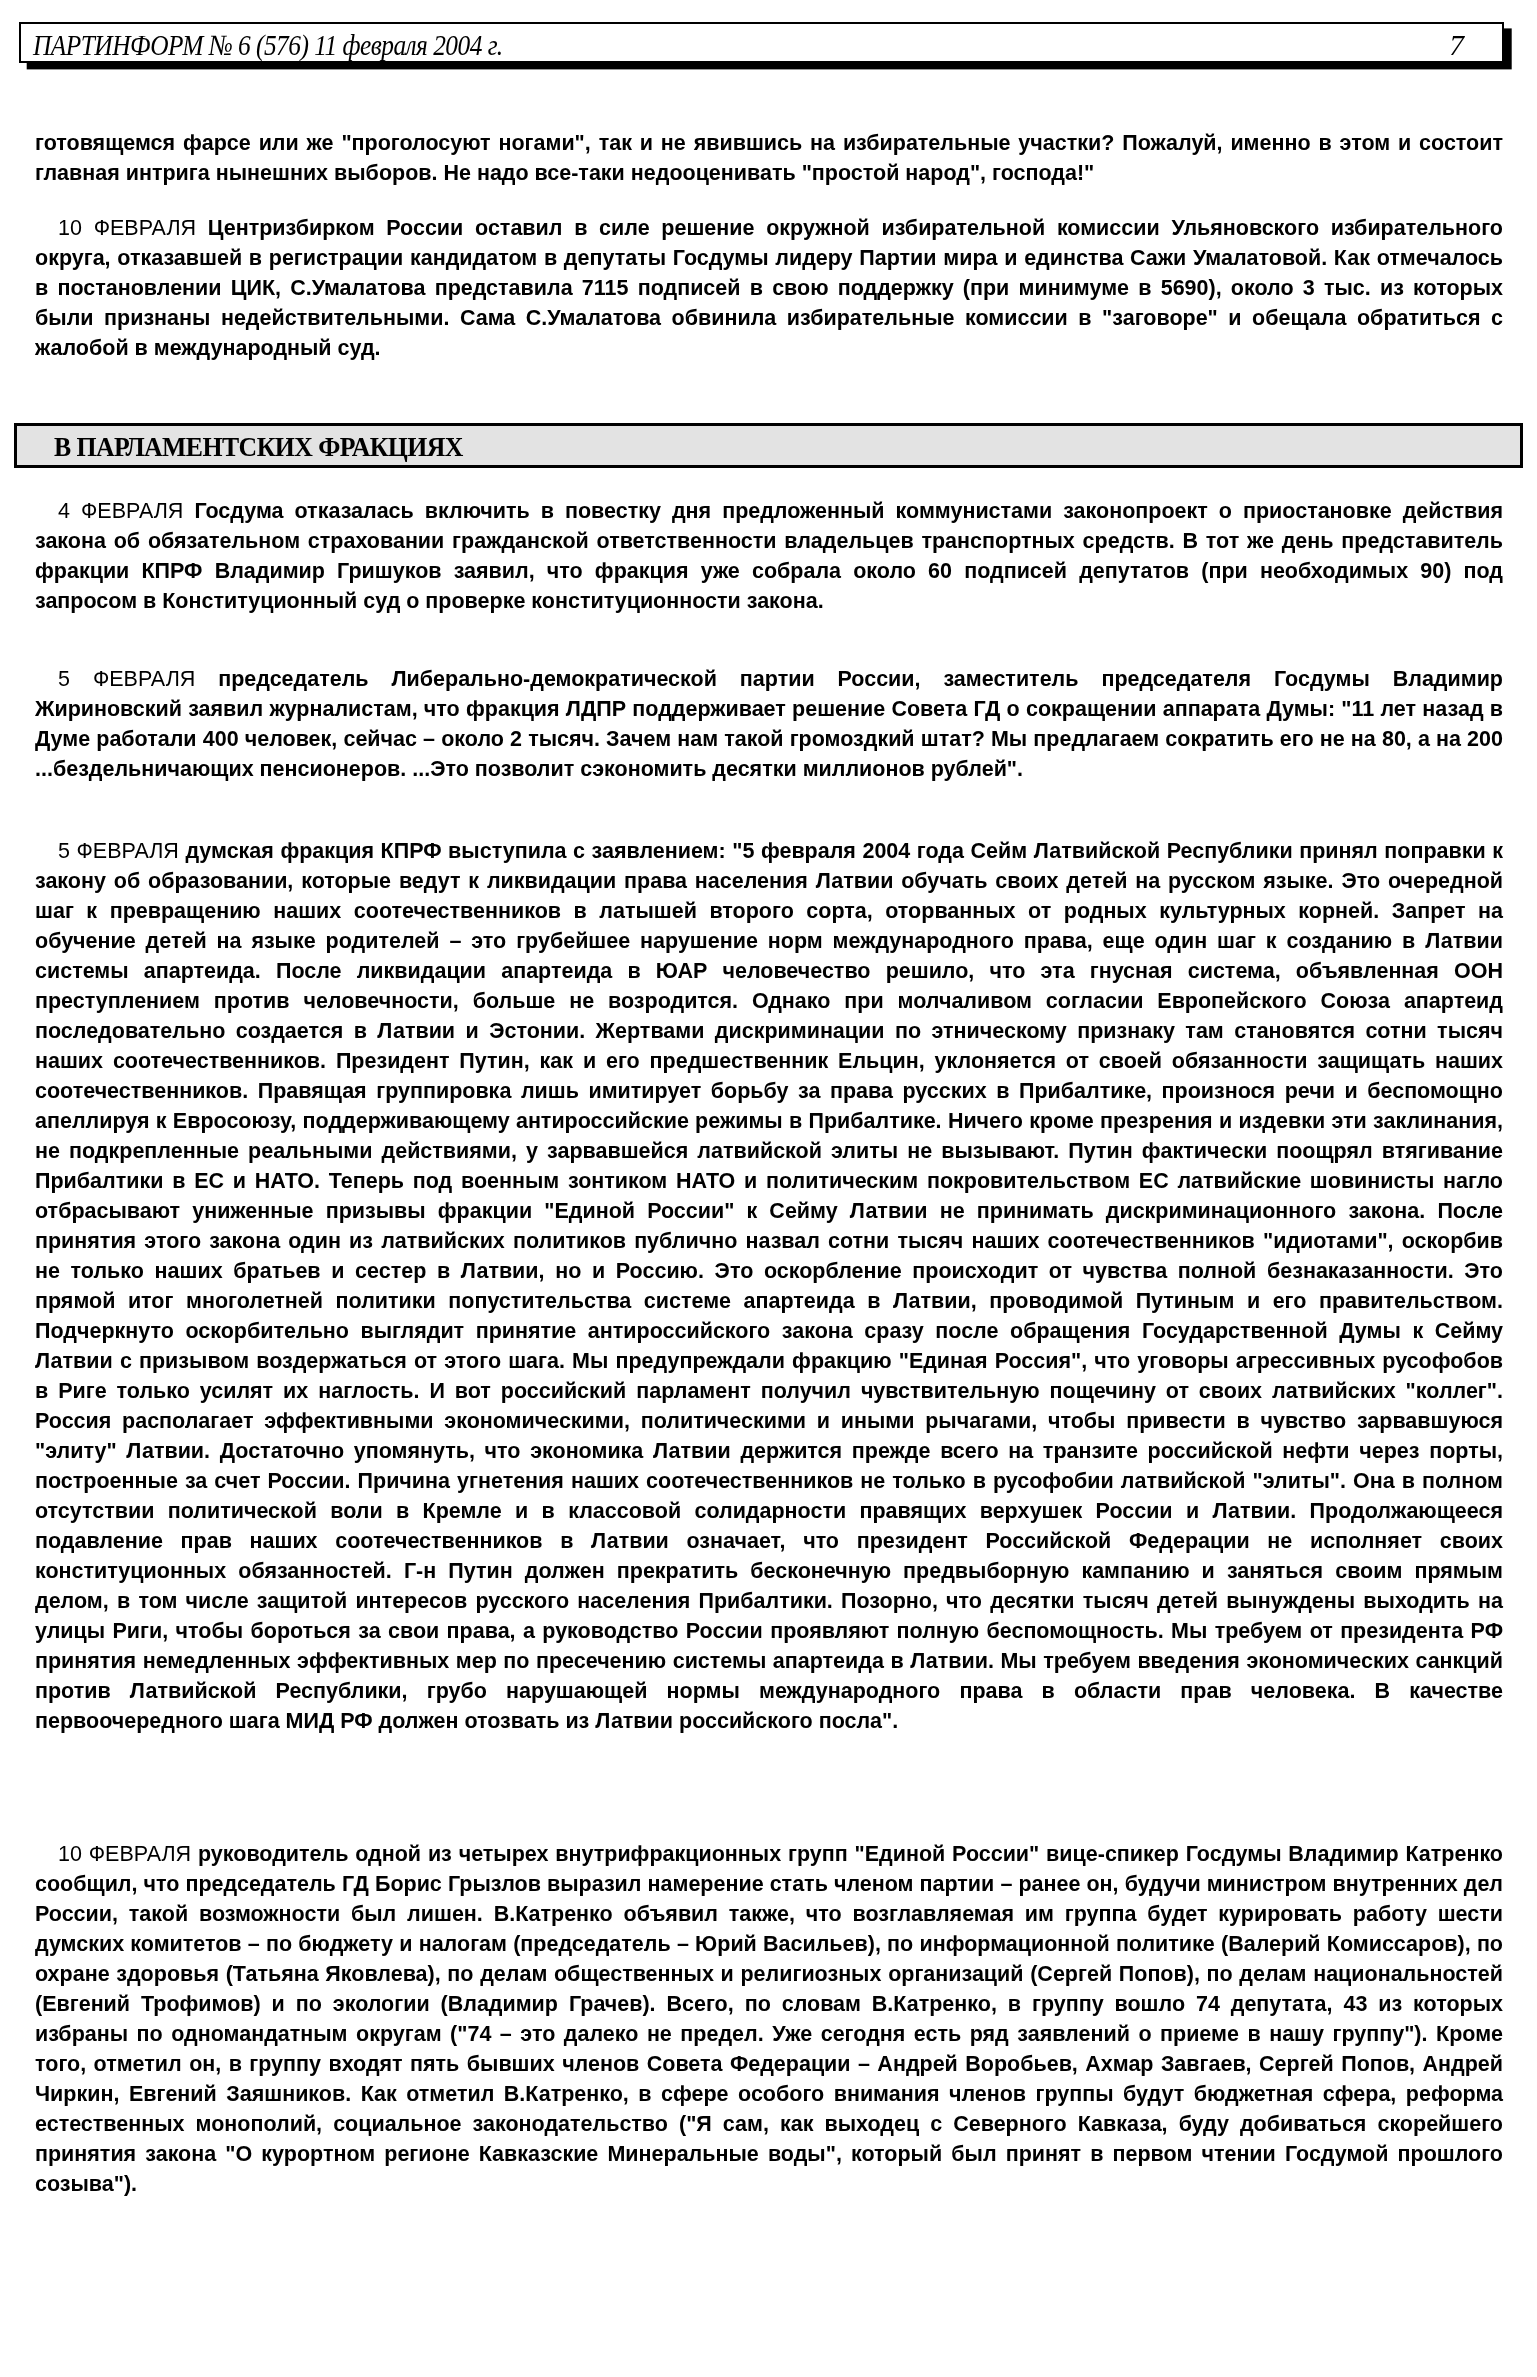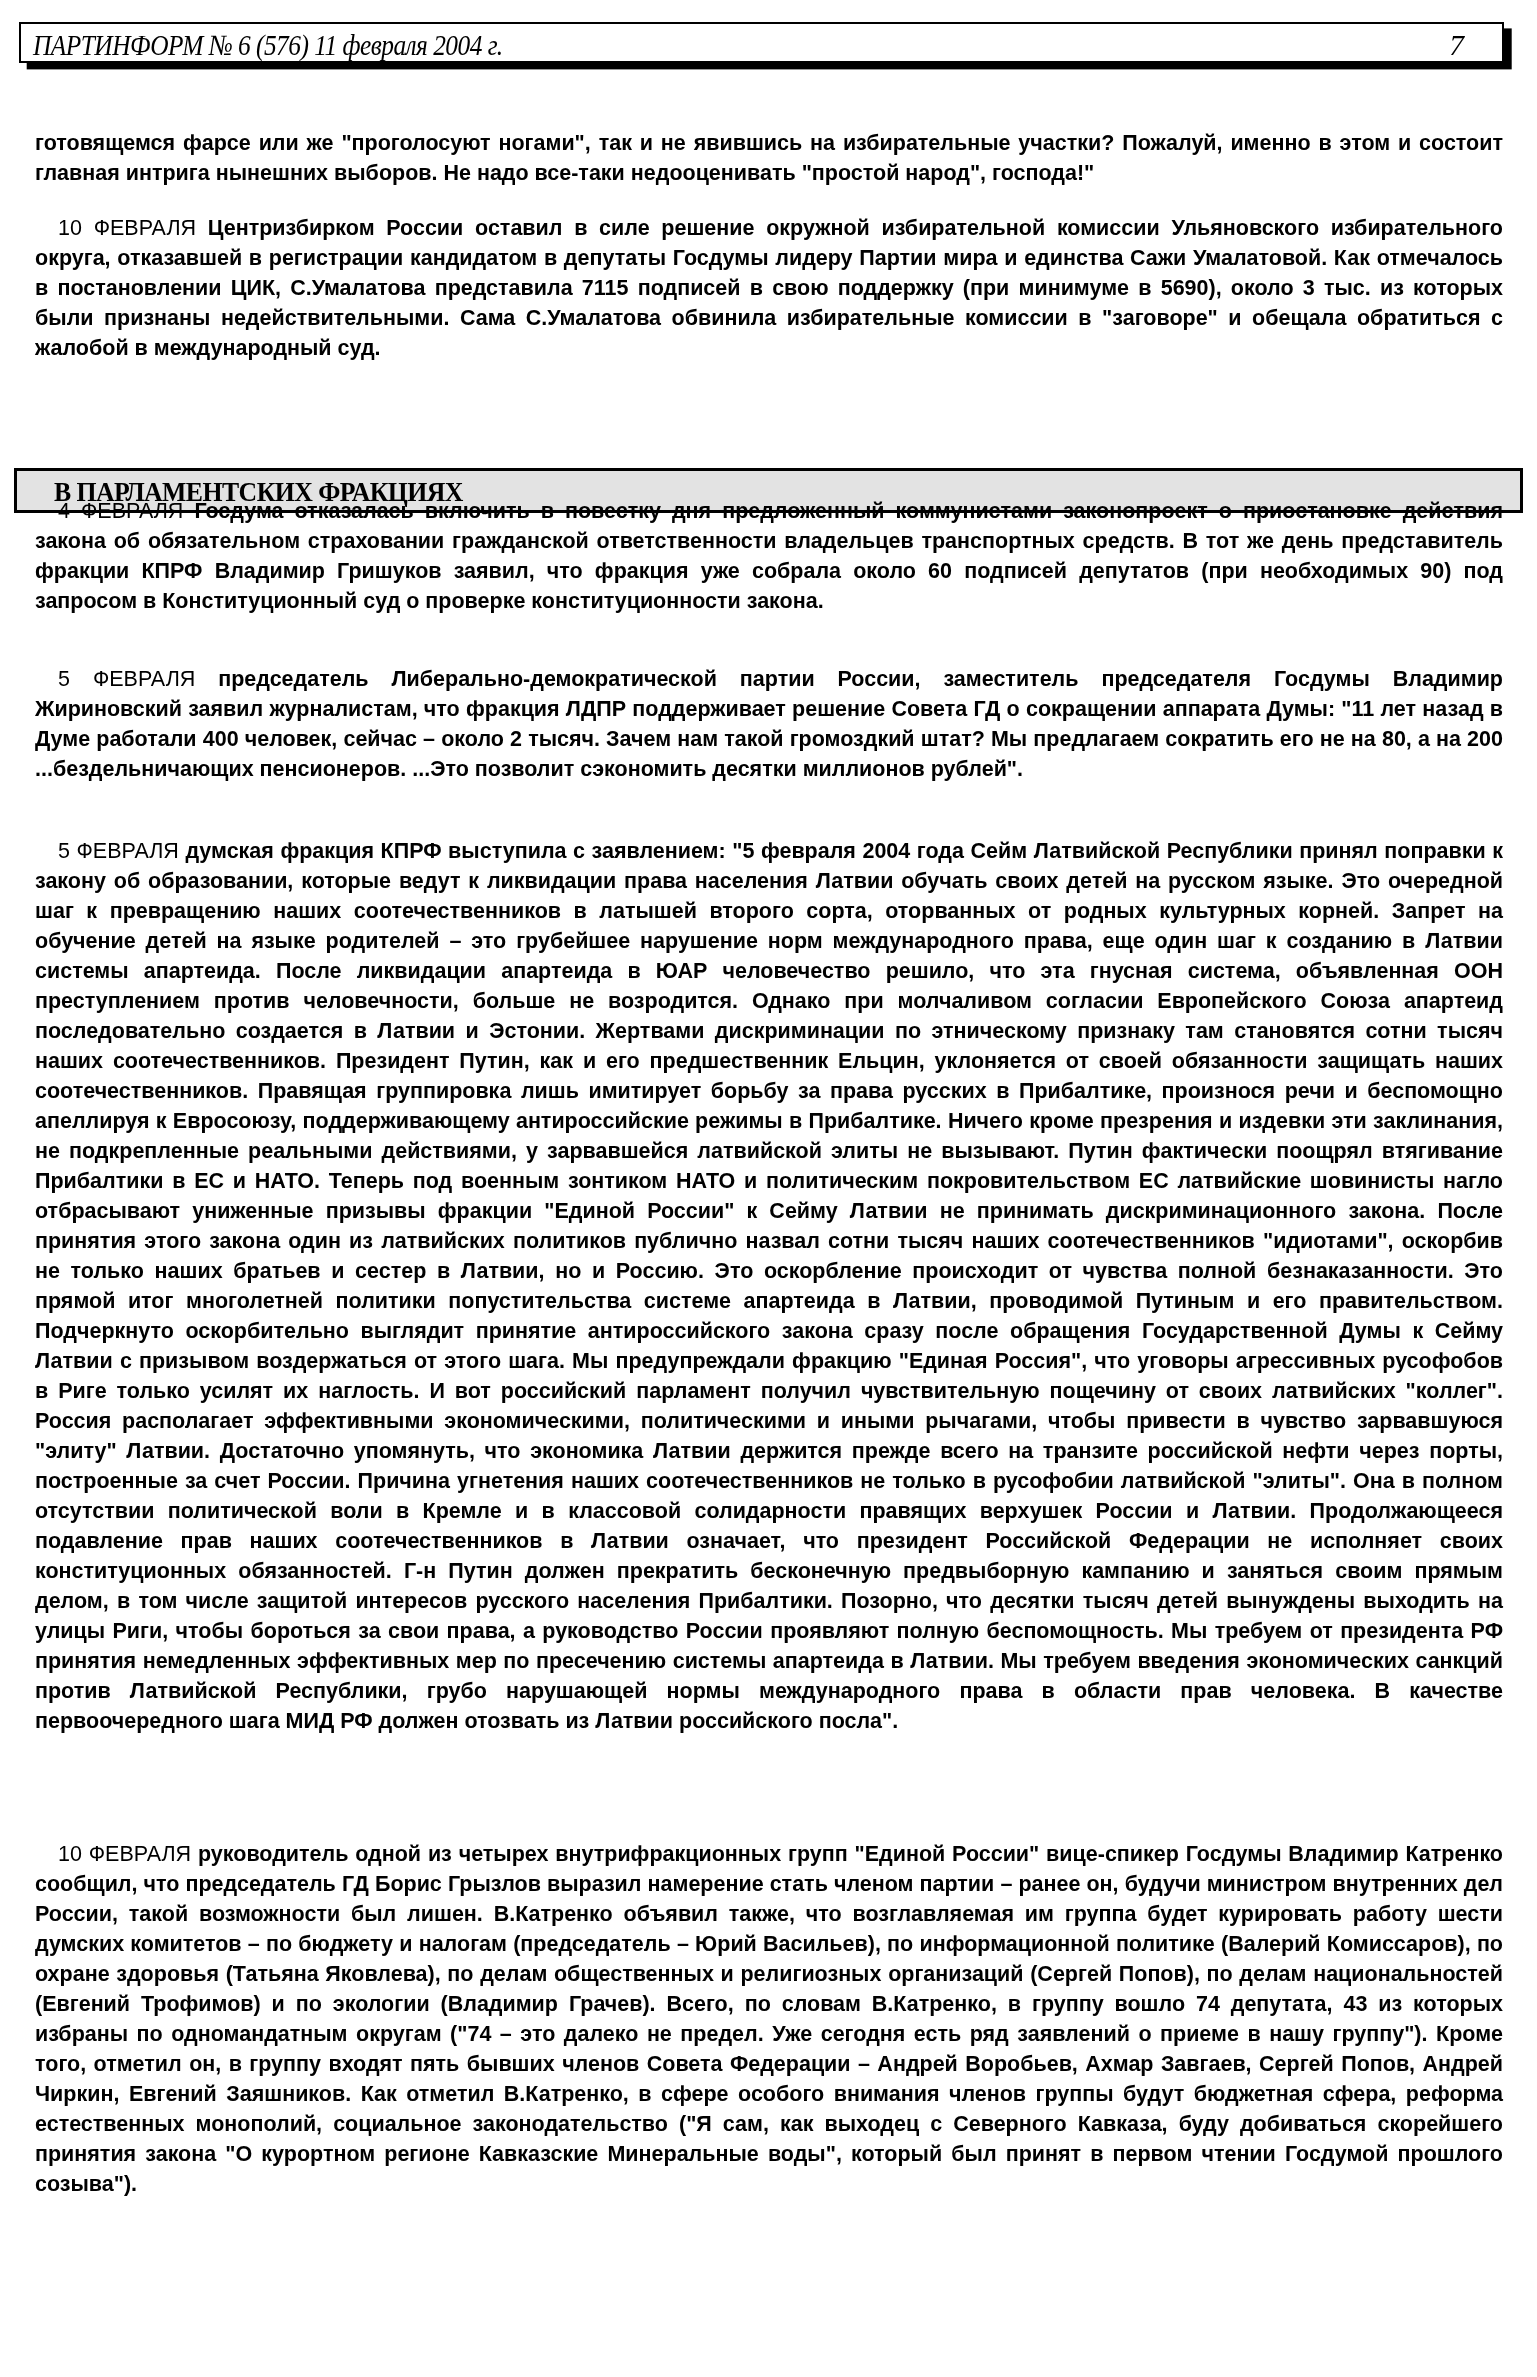--- a/index.html
+++ b/index.html
@@ -68,21 +68,20 @@
     }
     .section-header {
       position: absolute;
       left: 14px;
       top: 423px;
       width: 1509px;
       height: 45px;
       background: #e3e3e3;
       border: 3.2px solid #000;
       box-sizing: border-box;
-      margin-top: 45px;
     }
     .section-header .section-title {
       position: absolute;
       left: 37px;
       top: 3.8px;
       font-family: "Liberation Serif", "DejaVu Serif", serif;
       font-weight: bold;
       font-size: 28px;
       line-height: 33px;
       letter-spacing: -0.6px;

